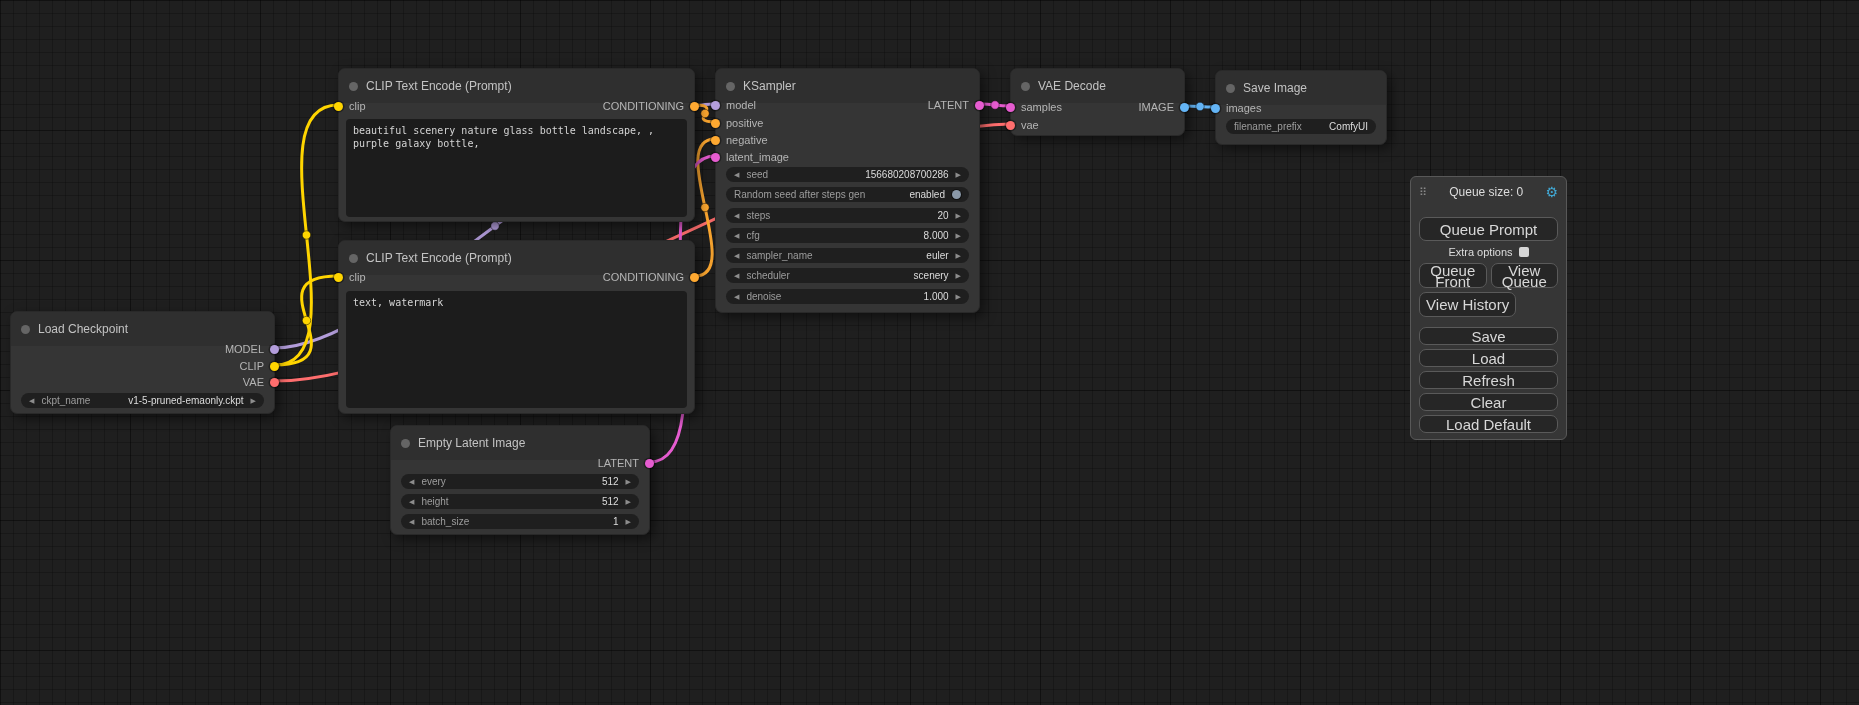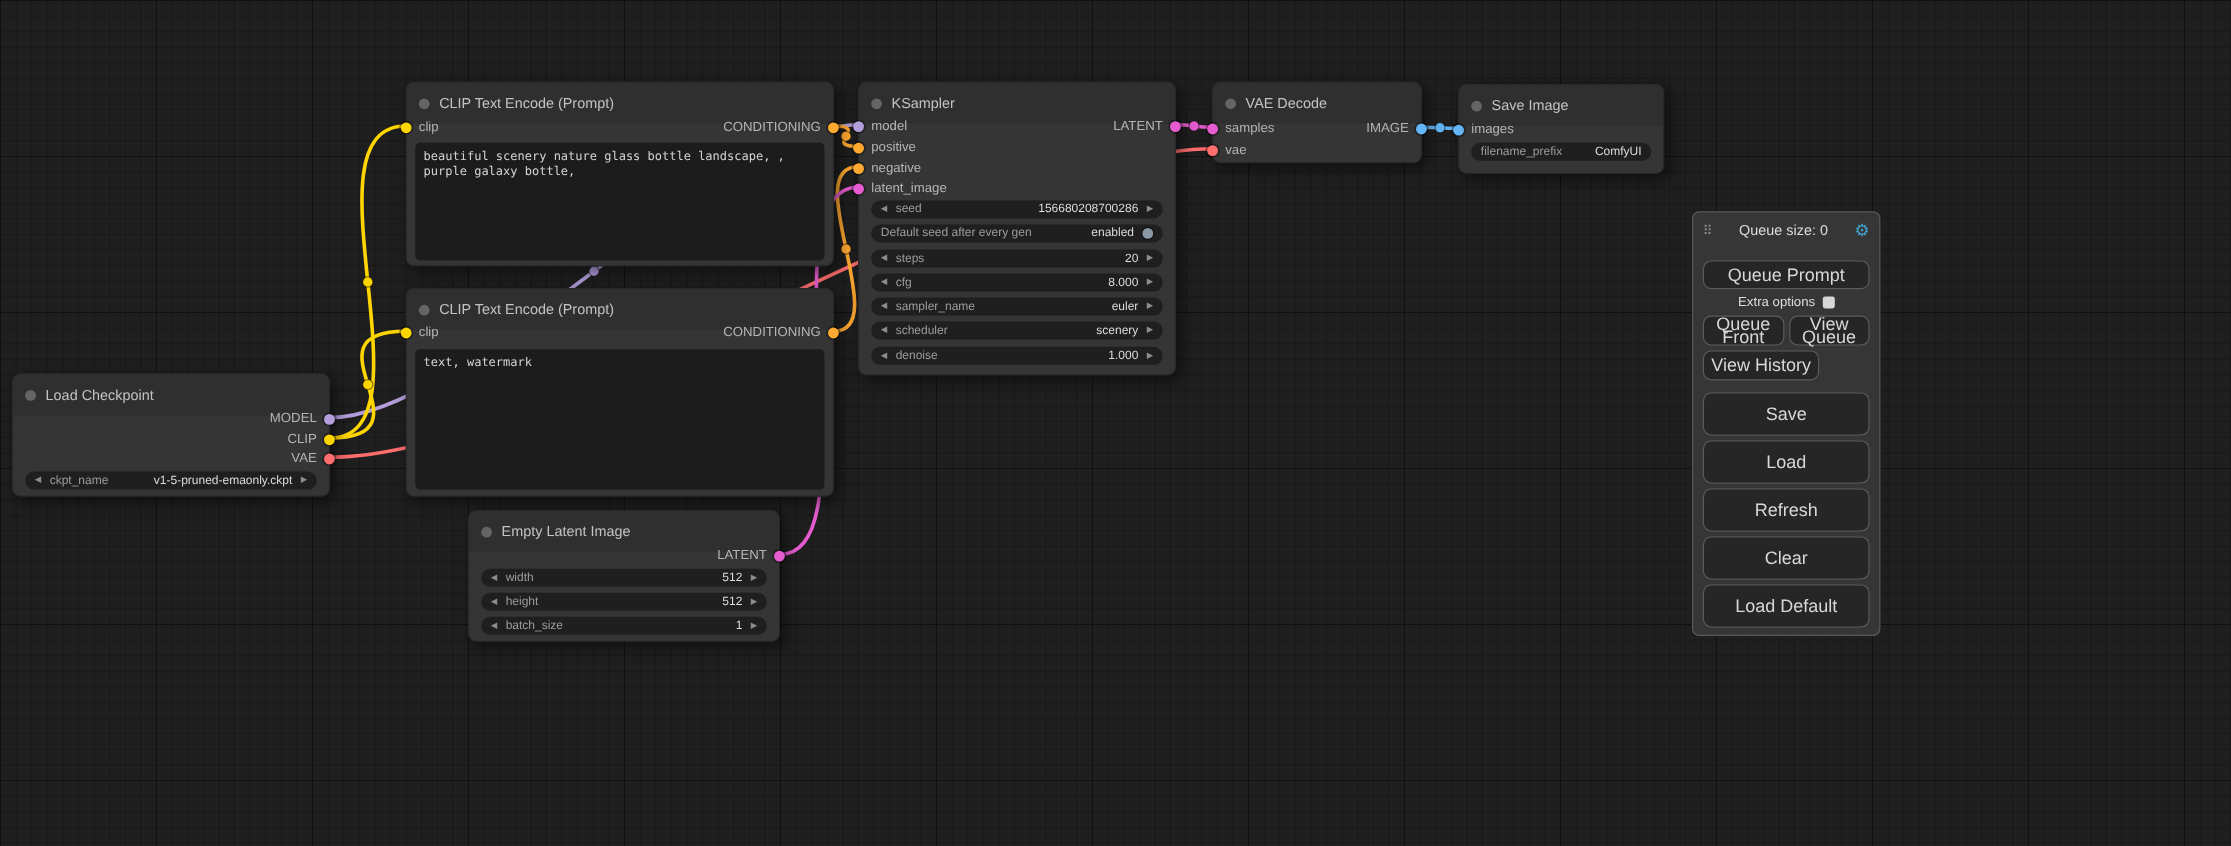--- a/index.html
+++ b/index.html
@@ -58,21 +58,21 @@
     padding:6px 8px; display:flex; flex-direction:column;
   }
   .qp-header { display:flex; align-items:center; color:#dddddd; font-size:12px; height:18px; margin-bottom:2px; }
   .qp-header .qsize { flex:1; text-align:center; }
   .drag-dots { color:#8a8a8a; font-size:11px; cursor:grab; }
   .gear { font-size:14px; line-height:1; cursor:pointer; }
   .btn {
     background:#262626; border:1px solid #5a5a5a; border-radius:7px;
     color:#d8d8d8; font-family:inherit; cursor:pointer; display:block; width:100%;
   }
-  .btn.big { height:36px; font-size:15px; margin-top:4px; }
+  .btn.big { height:18px; font-size:15px; margin-top:4px; }
   .btn.qp  { height:24px; font-size:15px; margin-top:14px; }
   .btn.small { height:25px; font-size:15px; border-radius:7px; padding:0 5px; line-height:11px; }
   .qp-extra { display:flex; align-items:center; justify-content:center; gap:6px; color:#dddddd; font-size:11px; margin-top:5px; height:12px; }
   .checkbox { width:10px; height:10px; border-radius:2px; cursor:pointer; }
   .qp-smallrow { display:flex; gap:4px; margin-top:5px; }
   .qp-smallrow .btn { flex:1; width:auto; }
   .qp-center { display:flex; justify-content:flex-start; margin-top:4px; }
   .qp-center .btn { width:70%; }
   .btn.save-gap { margin-top:10px; }
 </style>
@@ -163,21 +163,21 @@
     <div class="ntitle">
       <span class="cdot"></span>
       <span class="ttext">Empty Latent Image</span>
     </div>
     <div class="slot out" style="top:29px">
       <span>LATENT</span>
       <span class="sdot" style="background: rgb(230, 92, 208);"></span>
     </div>
     <div class="widget" style="top:48px">
       <span class="warr">◀</span>
-      <span class="wlabel">width</span>
+      <span class="wlabel">every</span>
       <span class="wvalue">512</span>
       <span class="warr">▶</span>
     </div>
     <div class="widget" style="top:68px">
       <span class="warr">◀</span>
       <span class="wlabel">height</span>
       <span class="wvalue">512</span>
       <span class="warr">▶</span>
     </div>
     <div class="widget" style="top:88px">
@@ -213,21 +213,21 @@
       <span class="sdot" style="background: rgb(230, 92, 208);"></span>
       <span>latent_image</span>
     </div>
     <div class="widget" style="top:98px">
       <span class="warr">◀</span>
       <span class="wlabel">seed</span>
       <span class="wvalue">156680208700286</span>
       <span class="warr">▶</span>
     </div>
     <div class="widget" style="top:118px">
-      <span class="wlabel">Default seed after every gen</span>
+      <span class="wlabel">Random seed after steps gen</span>
       <span class="wvalue">enabled</span>
       <span class="knob" style="background: rgb(138, 152, 168);"></span>
     </div>
     <div class="widget" style="top:139px">
       <span class="warr">◀</span>
       <span class="wlabel">steps</span>
       <span class="wvalue">20</span>
       <span class="warr">▶</span>
     </div>
     <div class="widget" style="top:159px">

